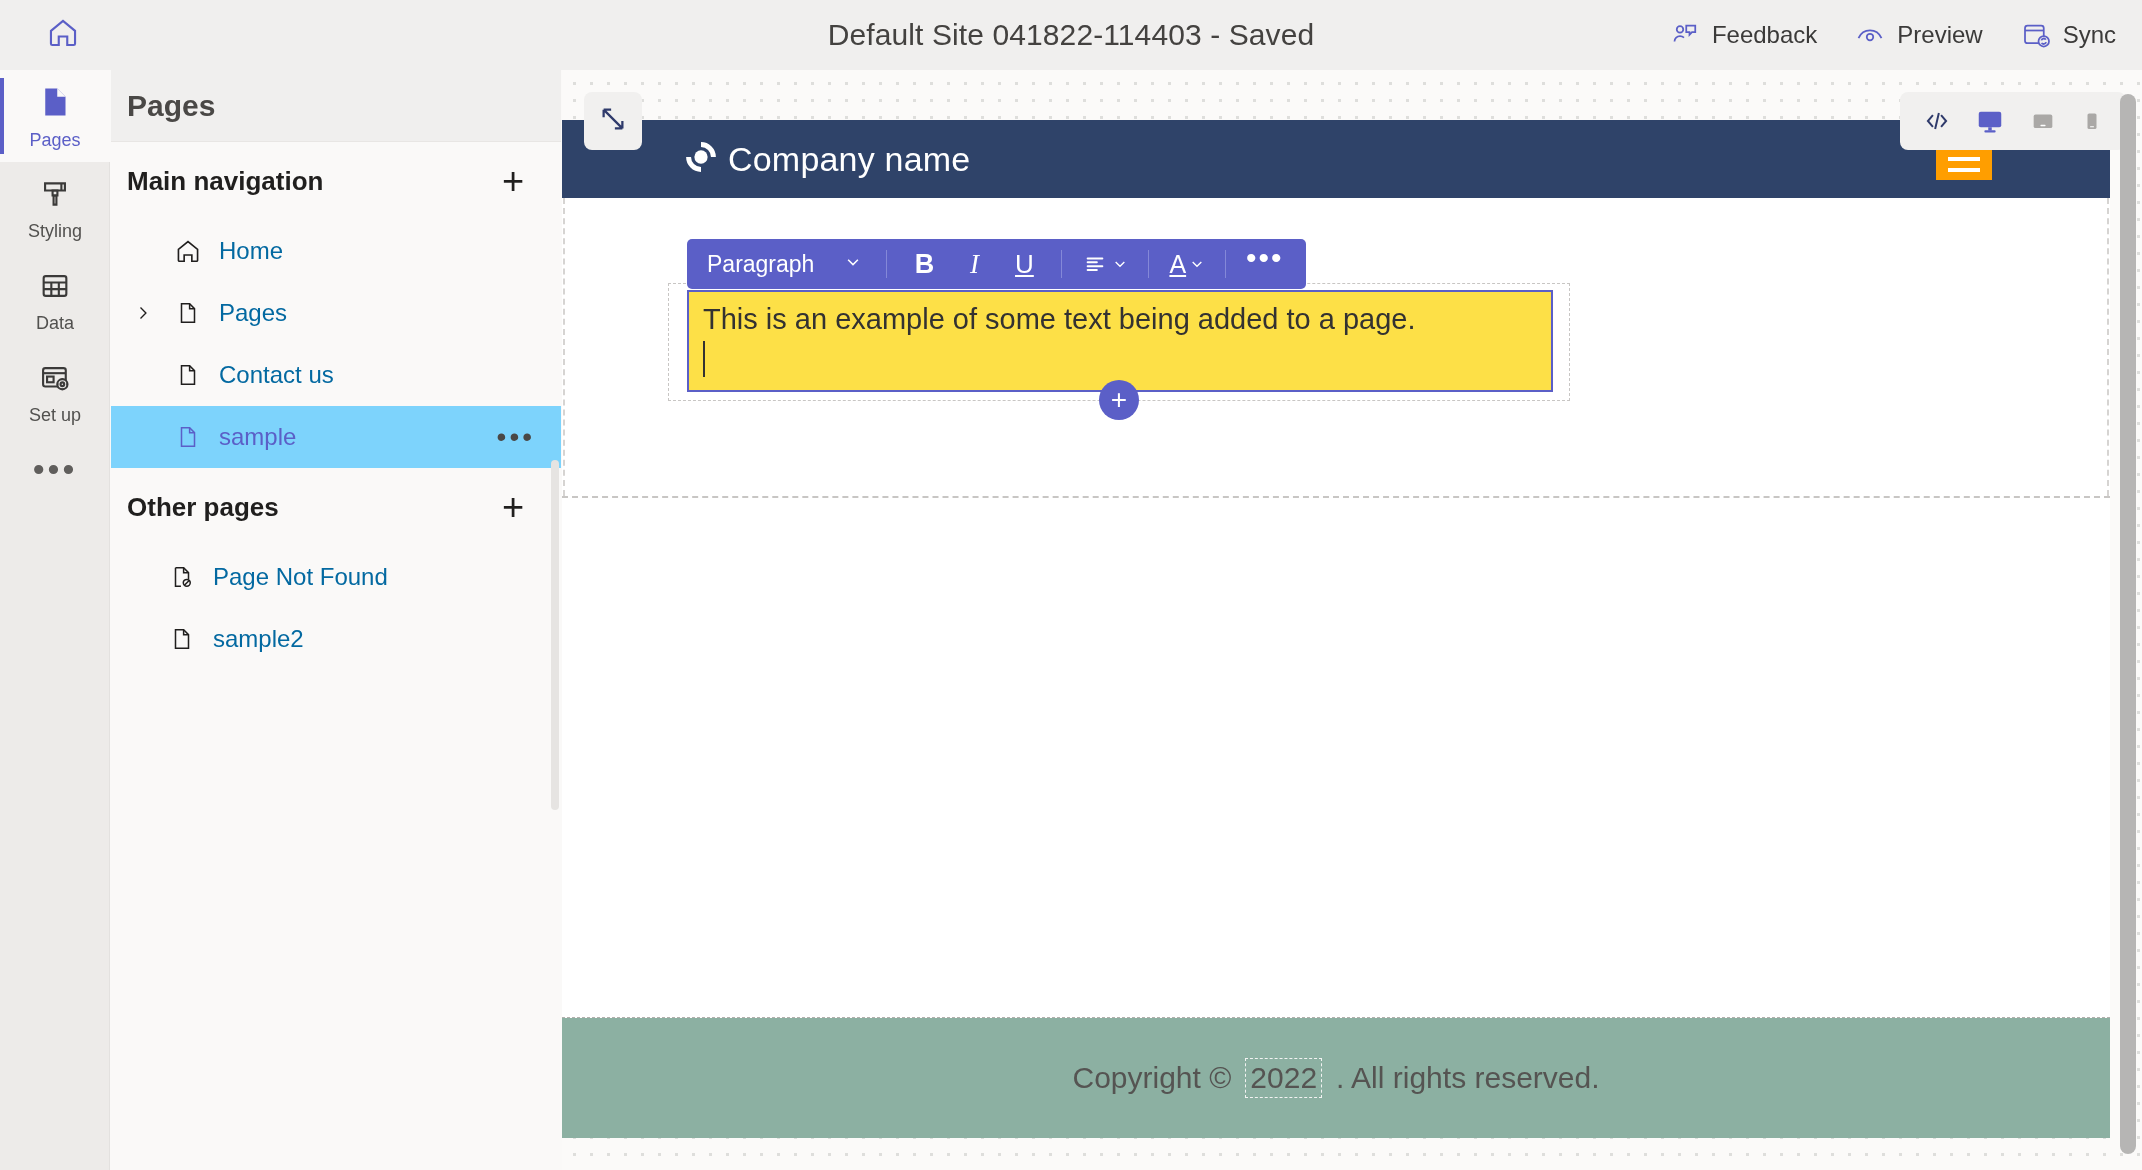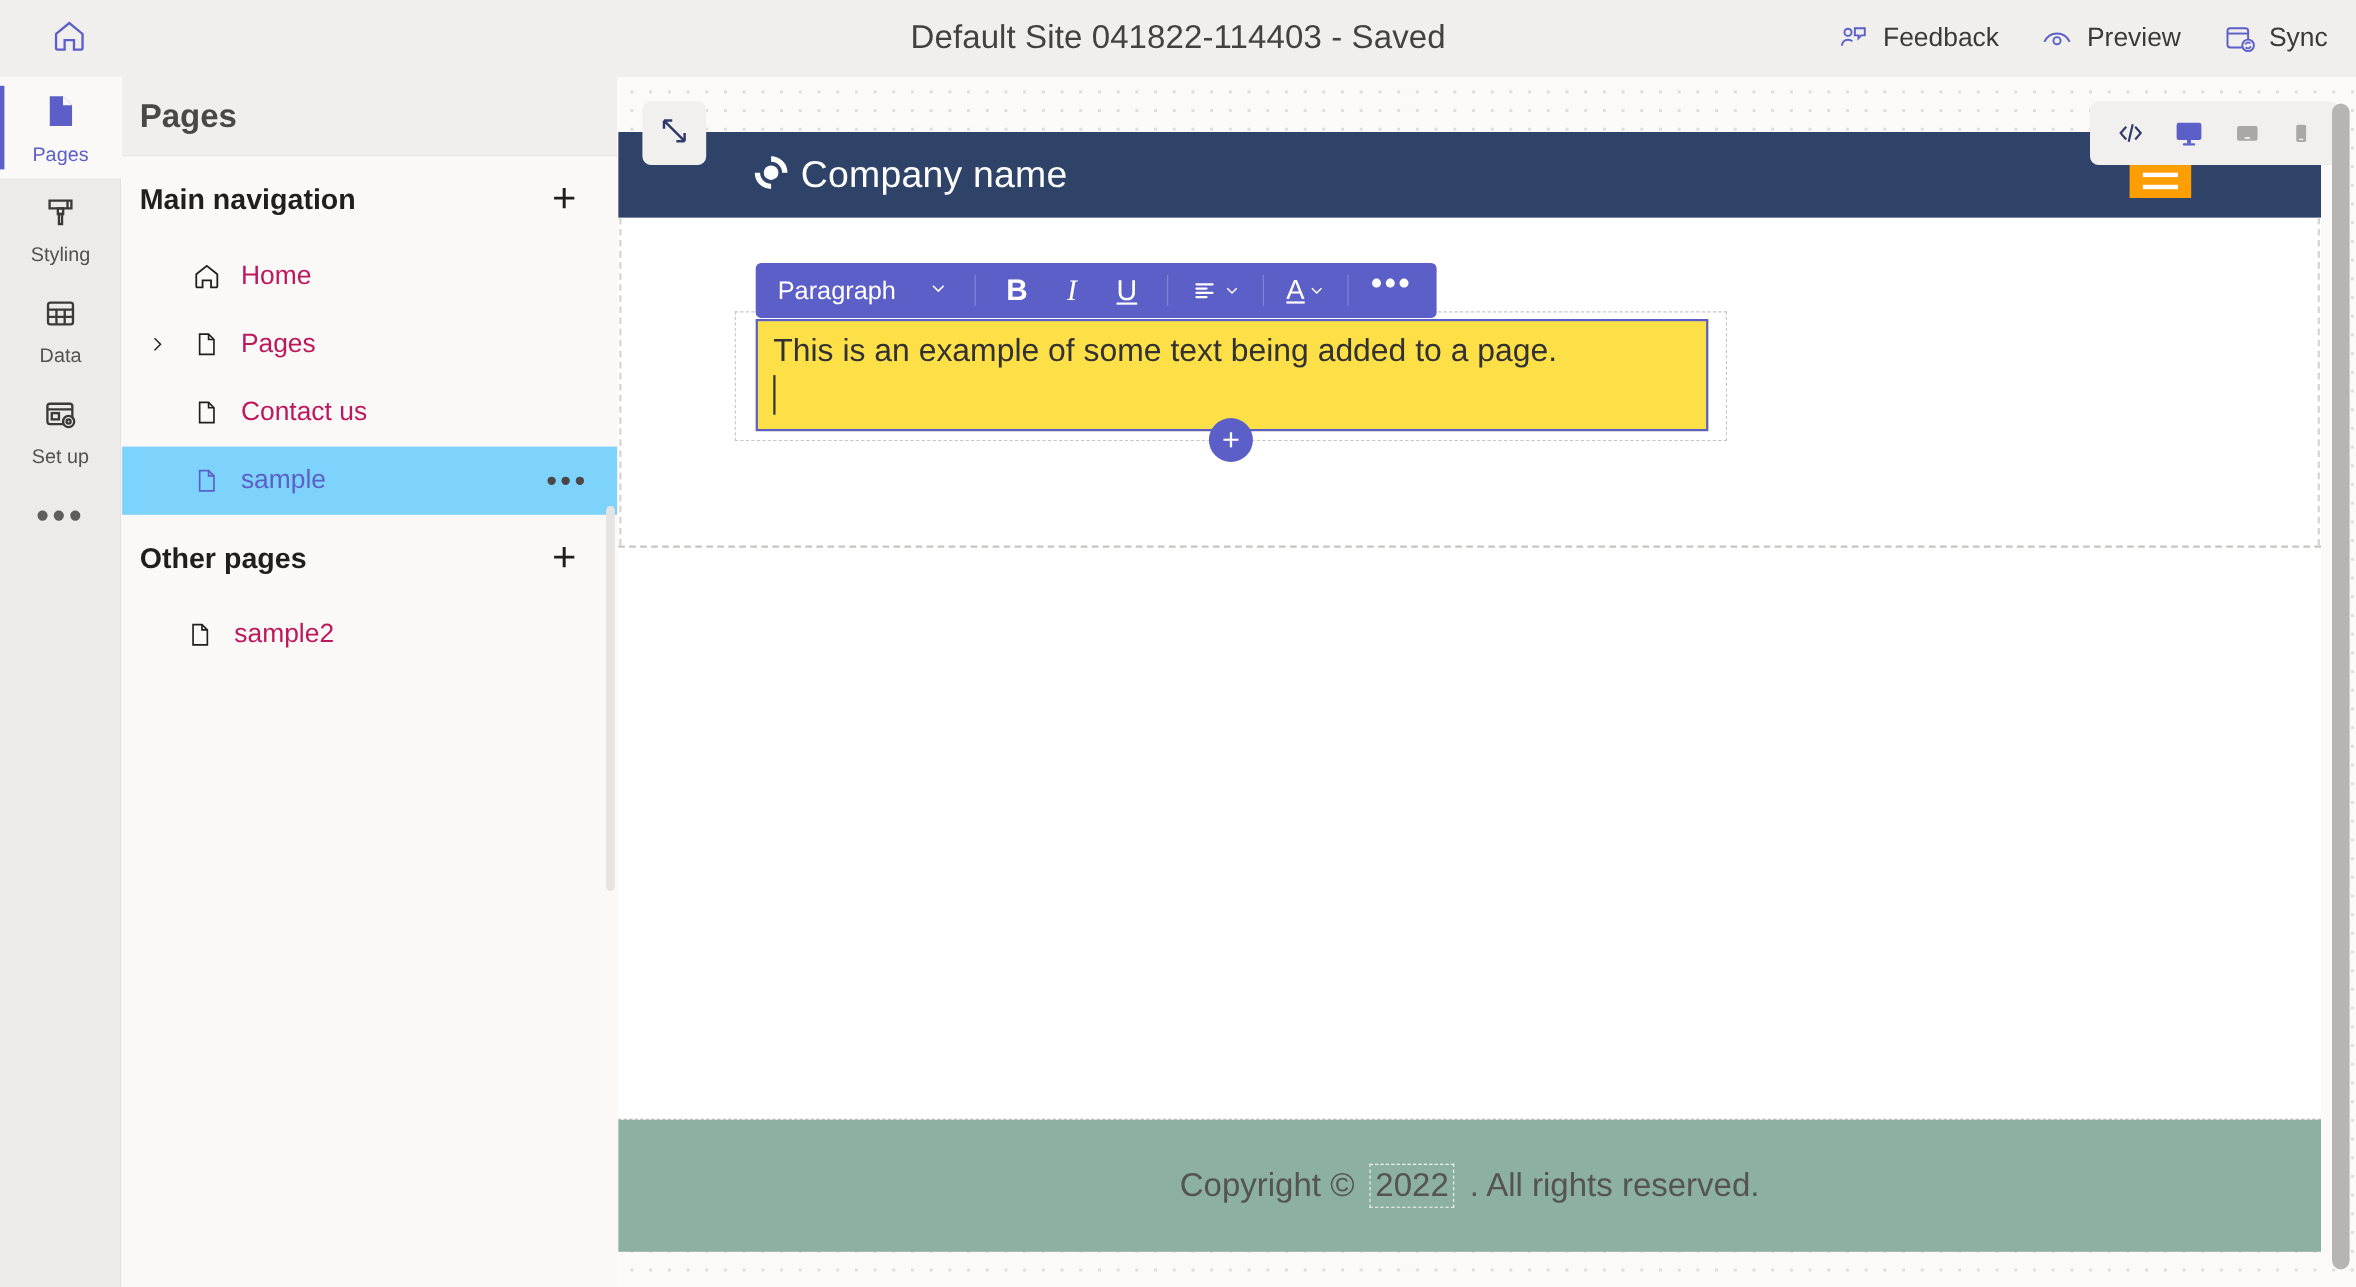--- a/index.html
+++ b/index.html
@@ -105,21 +105,21 @@
   .nav-item {
     position: relative;
     height: 62px; display: flex; align-items: center;
     padding-left: 62px; cursor: pointer;
   }
   .nav-item .ni-icon {
     width: 30px; height: 30px; margin-right: 16px;
     display: flex; align-items: center; justify-content: center;
     flex: 0 0 auto;
   }
-  .nav-item .ni-label { font-size: 24px; color: #be185d; }
+  .nav-item .ni-label { font-size: 24px; color: #0369a1; }
   .nav-item .chev {
     position: absolute; left: 22px; top: 0; height: 62px;
     display: flex; align-items: center; cursor: pointer;
   }
   .nav-item.selected {
     background: #7dd3fc;
   }
   .nav-item.selected .ni-label { color: #5b5fc7; }
   .nav-item .ni-more {
     position: absolute; right: 26px; top: 0; height: 62px;
@@ -425,20 +425,32 @@
       <span class="ni-label">sample</span>
       <span class="ni-more">•••</span>
     </div>
   </div>
 
   <div class="section-head">
     <span class="sh-title">Other pages</span>
     <span class="plus-btn">+</span>
   </div>
   <div class="other-list">
+    <div class="nav-item">
+      <span class="ni-icon">
+        <svg width="26" height="26" viewBox="0 0 24 24" fill="none" stroke="#201f1e" stroke-width="1.4">
+          <path d="M6 3.5h7.5L18 8v6"></path>
+            <path d="M13.5 3.5V8H18"></path>
+            <path d="M6 3.5v17h5"></path>
+          <circle cx="16.4" cy="17.4" r="3.2"></circle>
+            <path d="M14.2 19.6 18.6 15.2"></path>
+        </svg>
+      </span>
+      <span class="ni-label">Page Not Found</span>
+    </div>
     <div class="nav-item">
       <span class="ni-icon">
         <svg width="26" height="26" viewBox="0 0 24 24" fill="none" stroke="#201f1e" stroke-width="1.4">
           <path d="M6 3.5h7.5L18 8v12.5H6z"></path>
             <path d="M13.5 3.5V8H18"></path>
         </svg>
       </span>
       <span class="ni-label">sample2</span>
     </div>
   </div>

